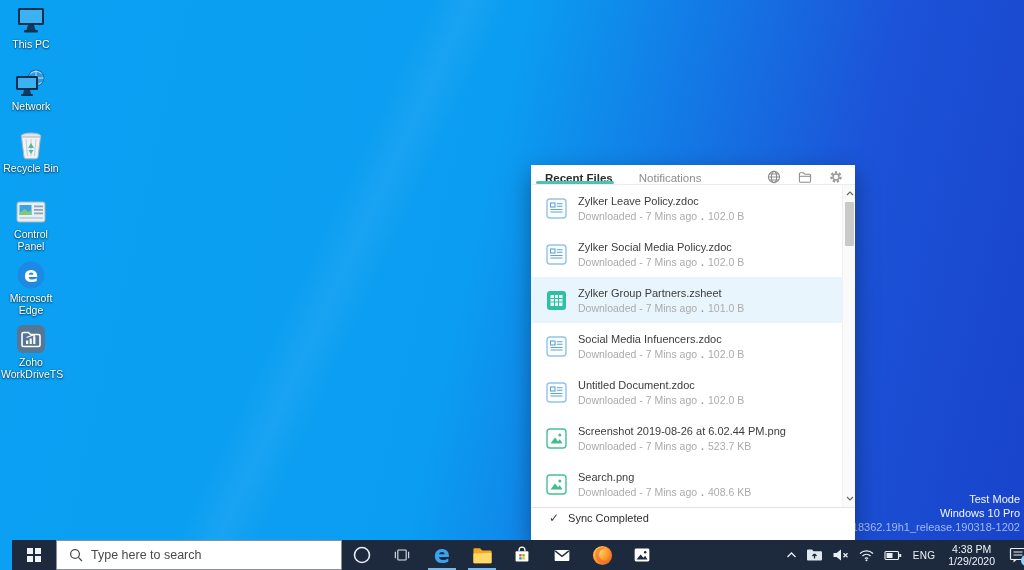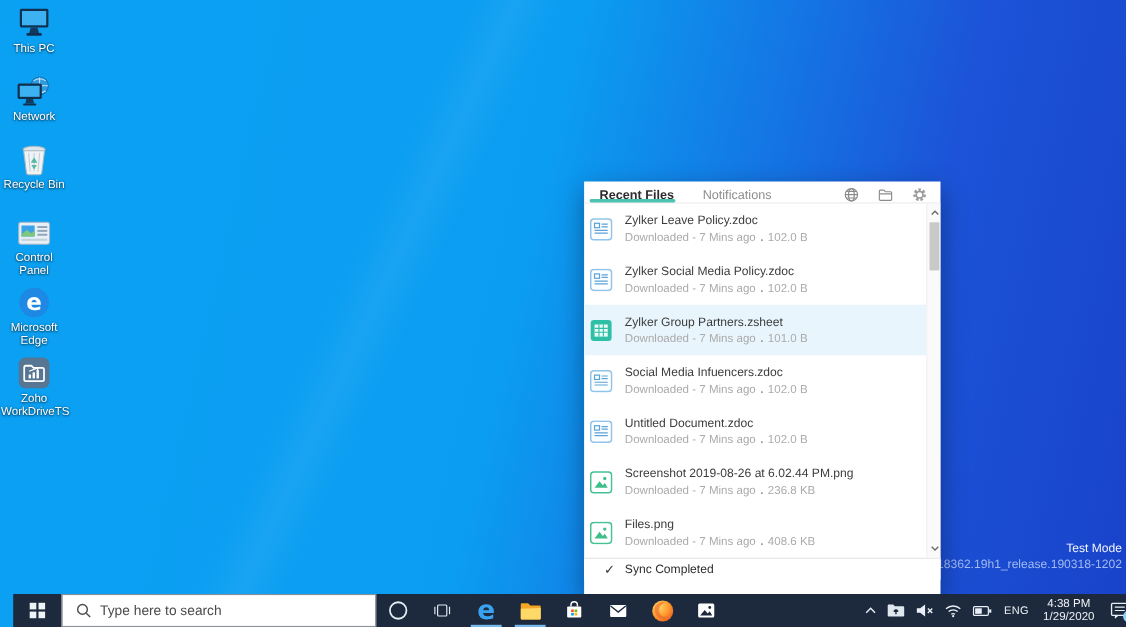--- a/index.html
+++ b/index.html
@@ -41,21 +41,21 @@
   .tab { font-size:11.5px; cursor:pointer; }
   .tab-recent { margin-left:14px; font-weight:bold; color:#2b2b2b; }
   .tab-notifications { margin-left:26px; color:#8e8e8e; }
   .tab-underline { position:absolute; left:5px; bottom:0; width:78px; height:3px; border-radius:2px; }
   .header-icons { margin-left:auto; margin-right:12px; display:flex; gap:17px; align-items:center; }
   .hicon { width:14px; height:14px; display:flex; align-items:center; justify-content:center; cursor:pointer; }
 
   
   .file-list { position:relative; height:322px; overflow:hidden; flex:none; }
   .file-rows { position:absolute; left:0; top:0; right:13px; }
-  .file-row { height:46px; display:flex; align-items:center; padding-left:4px; padding-right:4px; }
+  .file-row { height:46px; display:flex; align-items:center; padding-left:14px; padding-right:4px; }
   .file-row.highlighted { background:#e9f5fc; }
   .file-icon { width:22px; height:22px; flex:none; display:flex; align-items:center; justify-content:center; }
   .file-text { margin-left:11px; min-width:0; }
   .file-name { font-size:11px; color:#3c3c3c; line-height:14px; white-space:nowrap; }
   .file-meta { font-size:10.5px; color:#ababab; line-height:13px; margin-top:2px; display:flex; align-items:center; }
   .meta-dot { font-weight:bold; color:#9a9a9a; margin:0 4px; }
 
   
   .vscroll { position:absolute; top:0; right:0; width:13px; height:322px; background:#fafafa; border-left:1px solid #f0f0f0; }
   .scroll-arrow { position:absolute; left:0; width:13px; height:13px; display:flex; align-items:center; justify-content:center; color:#6a6a6a; }
@@ -177,20 +177,21 @@
         <rect x="13.6" y="14.5" width="2.2" height="5.5" fill="#fff"></rect>
         <rect x="17.2" y="12.5" width="2.2" height="7.5" fill="#fff"></rect>
         <path d="M10.5 13.5 l8 -3 m0 0 l-2.6 .4 m2.6 -.4 l-.5 2.5" stroke="#fff" stroke-width="1.2" fill="none"></path>
       </svg>
     </div>
     <div class="dicon-label">Zoho WorkDriveTS</div>
   </div>
 
   <div class="watermark">
     <div>Test Mode</div>
+    <div>Windows 10 Pro</div>
     <div class="wm-build">Build 18362.19h1_release.190318-1202</div>
   </div>
 
   <div class="popup">
     <div class="popup-header">
       <span class="tab tab-recent">Recent Files</span>
       <span class="tab tab-notifications">Notifications</span>
       <span class="tab-underline" style="background: rgb(76, 195, 176);"></span>
       <div class="header-icons">
         <span class="hicon">
@@ -315,35 +316,35 @@
         <rect x="1" y="1" width="19" height="19" rx="3" fill="#ffffff" stroke="#45c193" stroke-width="1.4"></rect>
         <path d="M4.5 15.5 L9 9.5 L12 13.2 L13.8 11.2 L16.5 15.5 Z" fill="#3fbe8a"></path>
         <circle cx="13.8" cy="7" r="1.5" fill="#3fbe8a"></circle>
       </svg>
     </span>
     <div class="file-text">
       <div class="file-name">Screenshot 2019-08-26 at 6.02.44 PM.png</div>
       <div class="file-meta">
         <span class="file-status">Downloaded - 7 Mins ago</span>
                 <span class="meta-dot">.</span>
-                <span class="file-size">236.8 KB</span>
+                <span class="file-size">523.7 KB</span>
       </div>
     </div>
   </div>
           <div class="file-row">
 
     <span class="file-icon icon-image" style="display: flex;">
       <svg width="21" height="21" viewBox="0 0 21 21">
         <rect x="1" y="1" width="19" height="19" rx="3" fill="#ffffff" stroke="#45c193" stroke-width="1.4"></rect>
         <path d="M4.5 15.5 L9 9.5 L12 13.2 L13.8 11.2 L16.5 15.5 Z" fill="#3fbe8a"></path>
         <circle cx="13.8" cy="7" r="1.5" fill="#3fbe8a"></circle>
       </svg>
     </span>
     <div class="file-text">
-      <div class="file-name">Files.png</div>
+      <div class="file-name">Search.png</div>
       <div class="file-meta">
         <span class="file-status">Downloaded - 7 Mins ago</span>
                 <span class="meta-dot">.</span>
                 <span class="file-size">408.6 KB</span>
       </div>
     </div>
   </div>
         </div>
       <div class="vscroll">
         <span class="scroll-arrow scroll-up">

